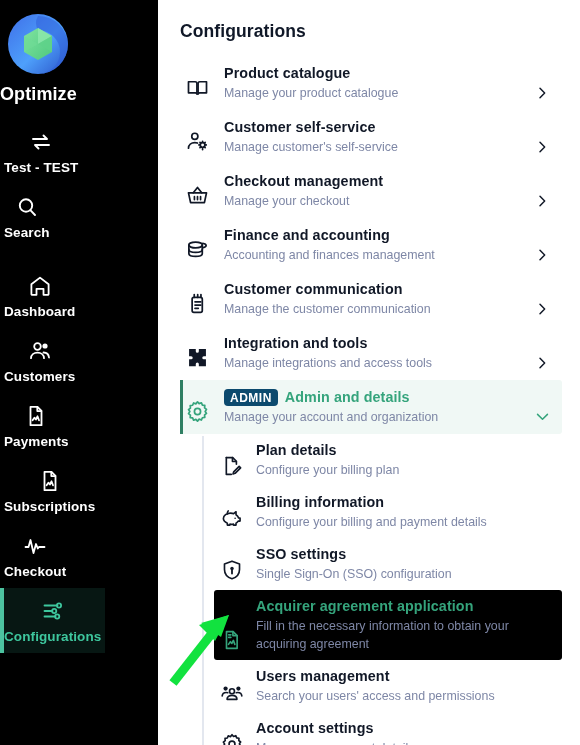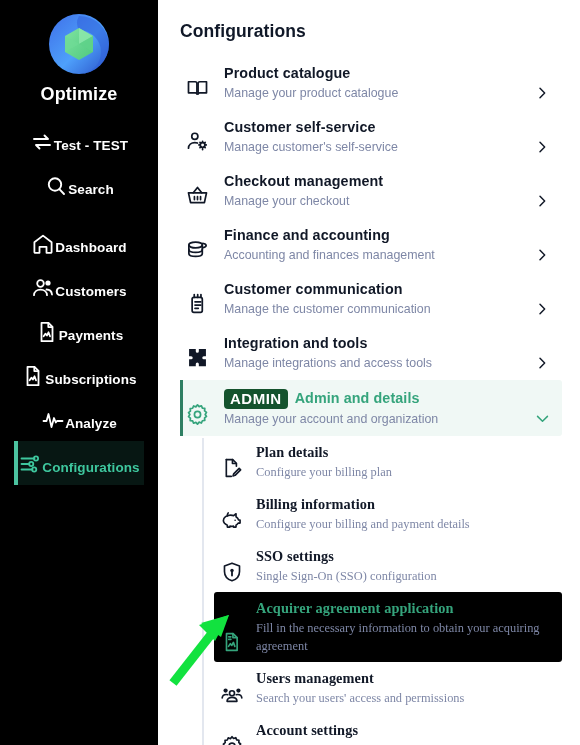--- a/index.html
+++ b/index.html
@@ -10,33 +10,33 @@
     overflow: hidden;
   }
   .app { position: relative; width: 580px; height: 745px; display: flex; }
 
   
   .sidebar {
     width: 158px; height: 745px;
     background: #000000;
     flex: 0 0 158px;
     display: flex; flex-direction: column;
-    align-items: center;
+    align-items: flex-start;
     padding-top: 8px;
   }
   .logo-wrap { display: flex; flex-direction: column; align-items: center; padding-top: 4px; }
   .logo-mark { width: 64px; height: 64px; position: relative; }
   .brand-name {
     color: #ffffff; font-size: 18px; font-weight: 700;
     letter-spacing: .1px; margin-top: 8px;
   }
   .divider { height: 1px; background: #3a3a3a; margin: 13px 16px 0 16px; }
 
   .nav-item {
-    display: flex; flex-direction: row; align-items: center;
+    display: flex; flex-direction: column; align-items: center;
     padding: 11px 4px 9px 4px;
     position: relative;
     text-decoration: none;
   }
   .nav-item .ico { width: 24px; height: 24px; display:block; }
   .nav-item .lbl {
     color: #ffffff; font-size: 13.5px; font-weight: 600;
     margin-top: 6px; letter-spacing: .1px; white-space: nowrap;
   }
   .nav-item.active { background: #071713; }
@@ -85,32 +85,32 @@
     background:#f0f8f5; border-radius: 3px;
     padding-left: 4px;
   }
   .row.expanded::before {
     content:""; position:absolute; left:0; top:0; bottom:0; width:3px;
     background:#2f7f63;
   }
   .row.expanded .r-title { color:#35a47c; font-weight:700; }
 
   .badge {
-    display:inline-block; background:#14532d; color:#fff;
-    font-size:15px; font-weight:700; letter-spacing:.5px;
+    display:inline-block; background:#0c4a6e; color:#fff;
+    font-size:12px; font-weight:700; letter-spacing:.5px;
     padding: 2.5px 6px 2.5px 6px; border-radius:4px; line-height:1;
   }
 
   
   .sublist { position:relative; padding-left: 34px; }
   .sublist::before {
     content:""; position:absolute; left:22px; top:2px; bottom:0; width:1.5px;
     background:#e3e7ef;
   }
-  .sublist .row { padding: 8px 10px 8px 6px; min-height: 44px; font-family: Liberation Serif, serif; }
+  .sublist .row { padding: 8px 10px 8px 6px; min-height: 44px; }
   .sublist .row .r-ico { width:24px; height:24px; flex:0 0 24px; margin-right:12px; }
   .sublist .row.selected { background:#000000; border-radius:3px; }
   .sublist .row.selected .r-title { color:#35a47c; }
 
   
   .arrow-overlay {
     position:absolute; left:0; top:0; width:580px; height:745px;
     pointer-events:none;
   }
 </style>
@@ -217,21 +217,21 @@
       </span>
       <span class="lbl">Subscriptions</span>
     </div>
 
     <div class="nav-item">
       <span class="ico">
         <svg width="24" height="24" viewBox="0 0 24 24" fill="none" stroke="#fff" stroke-width="1.8" stroke-linecap="round" stroke-linejoin="round">
           <path d="M2.5 13h3l2-7 3 13 2.5-9 1.8 4.5 1.2-1.5h5.5"></path>
         </svg>
       </span>
-      <span class="lbl">Analyze</span>
+      <span class="lbl">Checkout</span>
     </div>
 
     <div class="nav-item active">
       <span class="ico">
         <svg width="24" height="24" viewBox="0 0 24 24" fill="none" stroke="#3ec79e" stroke-width="1.8" stroke-linecap="round">
           <path d="M3.5 6.5h13"></path>
             <circle cx="18" cy="6.5" r="2.1"></circle>
           <path d="M3.5 12h8"></path>
             <circle cx="13.2" cy="12" r="2.1"></circle>
           <path d="M3.5 17.5h11"></path>

